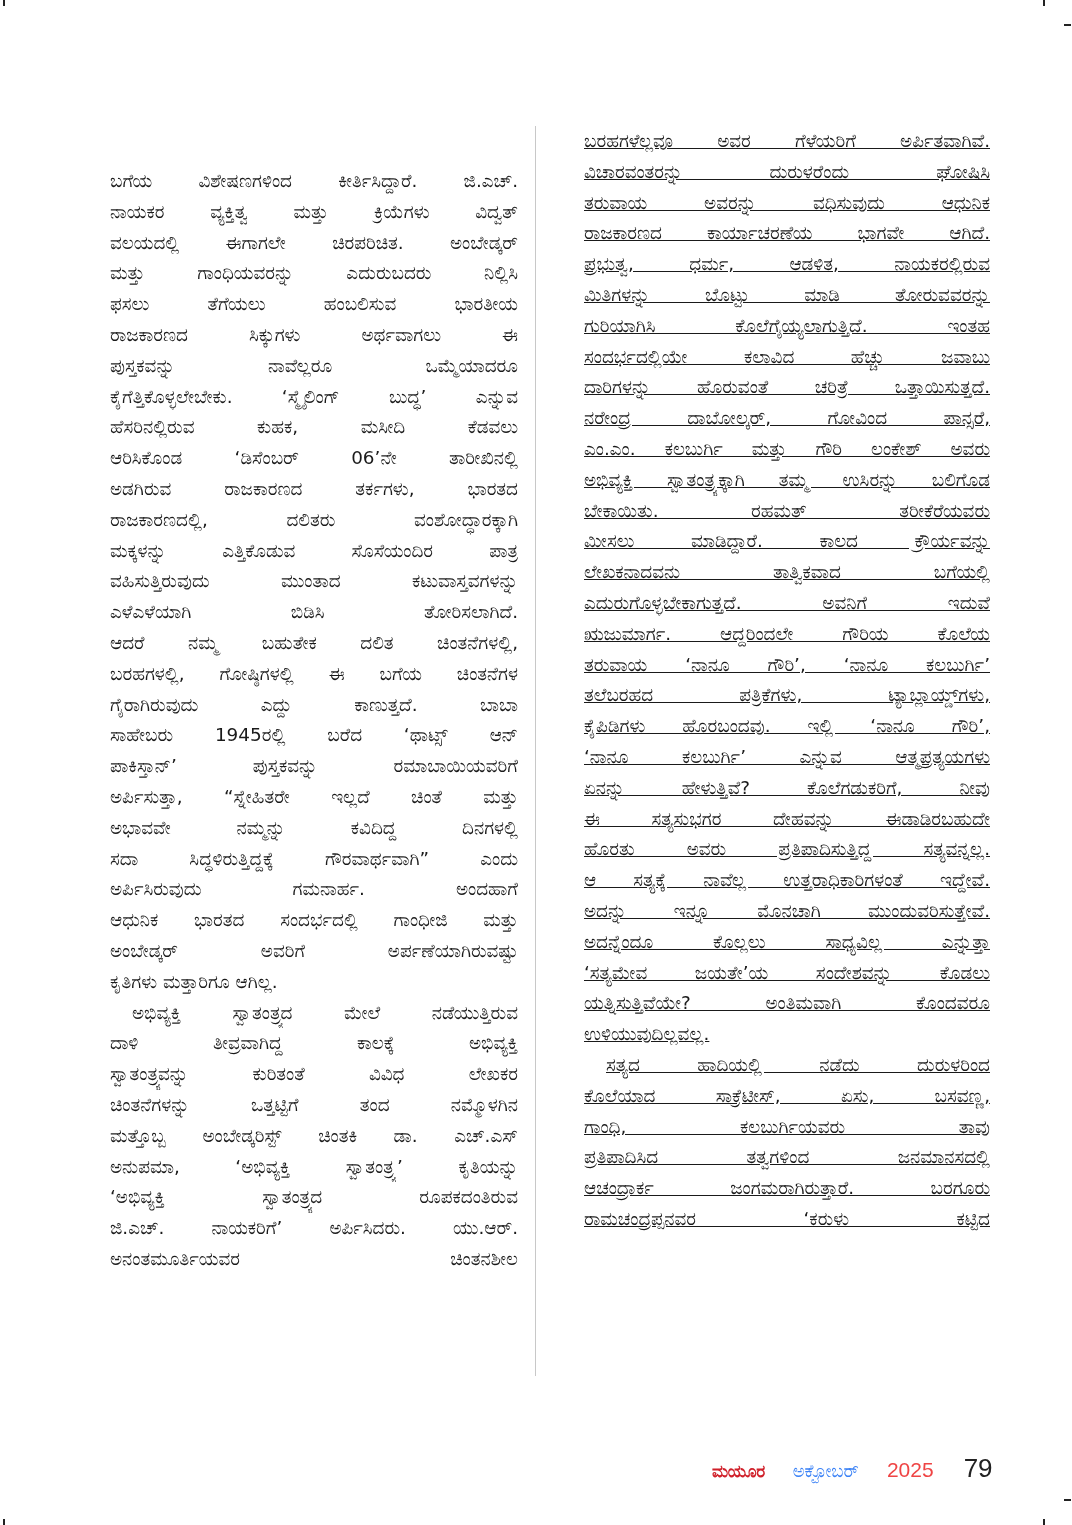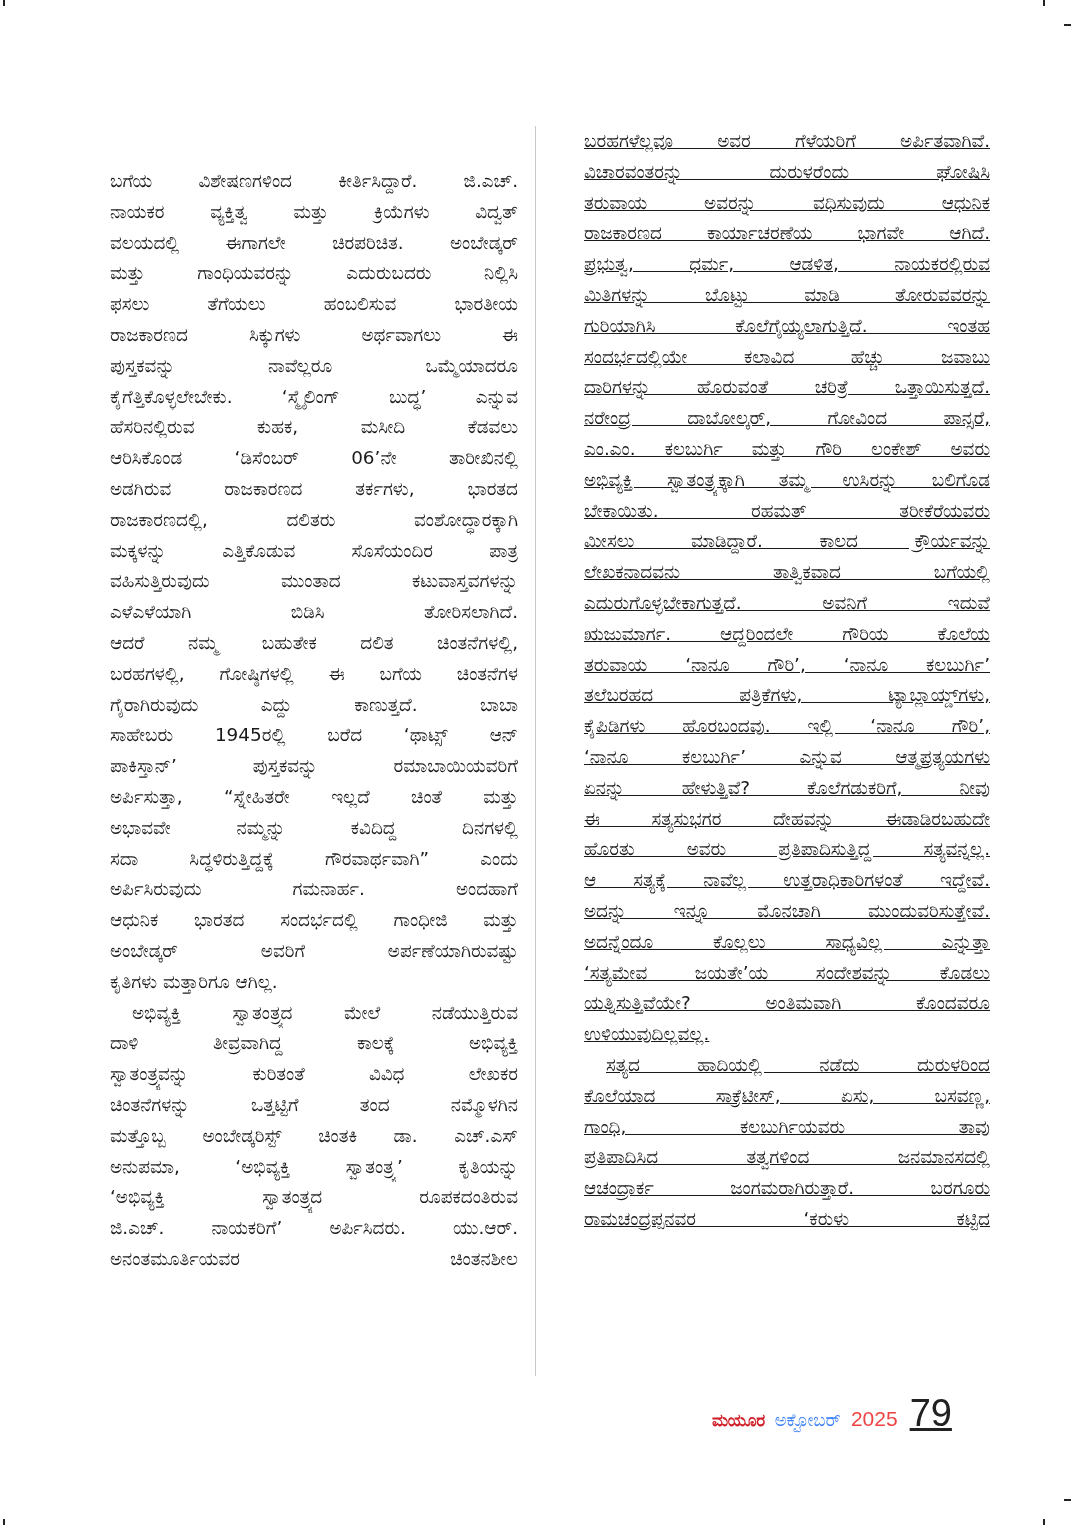--- a/index.html
+++ b/index.html
@@ -7,25 +7,25 @@
          font-family: "DejaVu Sans", "Liberation Sans", sans-serif; color: #1a1a1a; }
   .crop { position: absolute; background: #222; }
   .col { position: absolute; top: 126px; }
   .col-left { left: 110px; width: 408px; margin-top: 40px; }
   .col-right { left: 584px; width: 406px; text-decoration: underline; }
   .divider { position: absolute; left: 535px; top: 126px; width: 1px; height: 1250px; background: #c8c8c8; }
   .line { display: block; height: 30.8px; line-height: 30.8px; font-size: 18.4px;
           text-align: justify; text-align-last: justify; white-space: nowrap; overflow: hidden; }
   .line.last { text-align-last: left; }
   .line.indent { padding-left: 22px; }
-  .footer { position: absolute; left: 712px; top: 1392px; height: 40px; display: flex; align-items: baseline; gap: 10px; }
+  .footer { position: absolute; left: 712px; top: 1453px; height: 40px; display: flex; align-items: baseline; gap: 28px; }
   .logo { color: #d0202a; font-weight: bold; font-size: 17px; letter-spacing: -0.5px; }
   .month { font-size: 18px; color: #3b82f6; }
   .year { font-family: "Liberation Sans", sans-serif; font-size: 21px; color: #ef4444; }
-  .pageno { font-family: "Liberation Sans", sans-serif; font-size: 38px; color: #222; margin-left: 2px; text-decoration: underline; }
+  .pageno { font-family: "Liberation Sans", sans-serif; font-size: 26px; color: #222; margin-left: 2px; }
 </style>
 </head>
 <body>
 
 <div class="crop" style="left:3px;top:0;width:2px;height:6px;"></div>
 <div class="crop" style="left:1043px;top:0;width:2px;height:6px;"></div>
 <div class="crop" style="left:1064px;top:24px;width:7px;height:2px;"></div>
 <div class="crop" style="left:1064px;top:1499px;width:7px;height:2px;"></div>
 <div class="crop" style="left:1043px;top:1519px;width:2px;height:6px;"></div>
 <div class="crop" style="left:3px;top:1519px;width:2px;height:6px;"></div>

